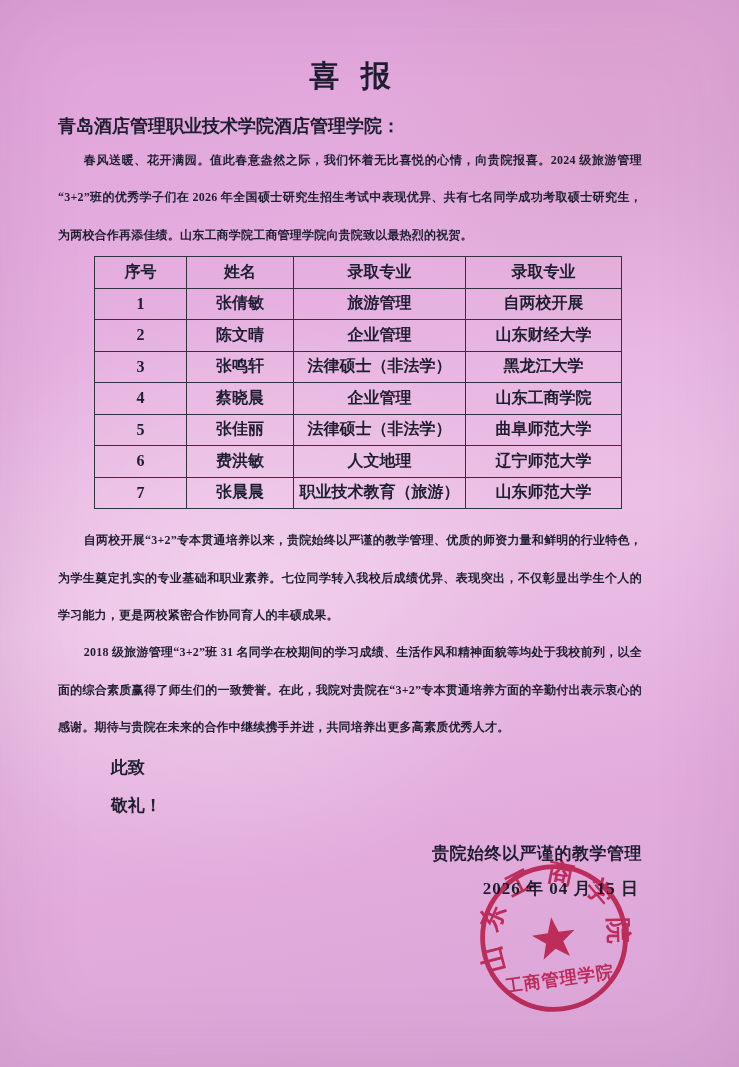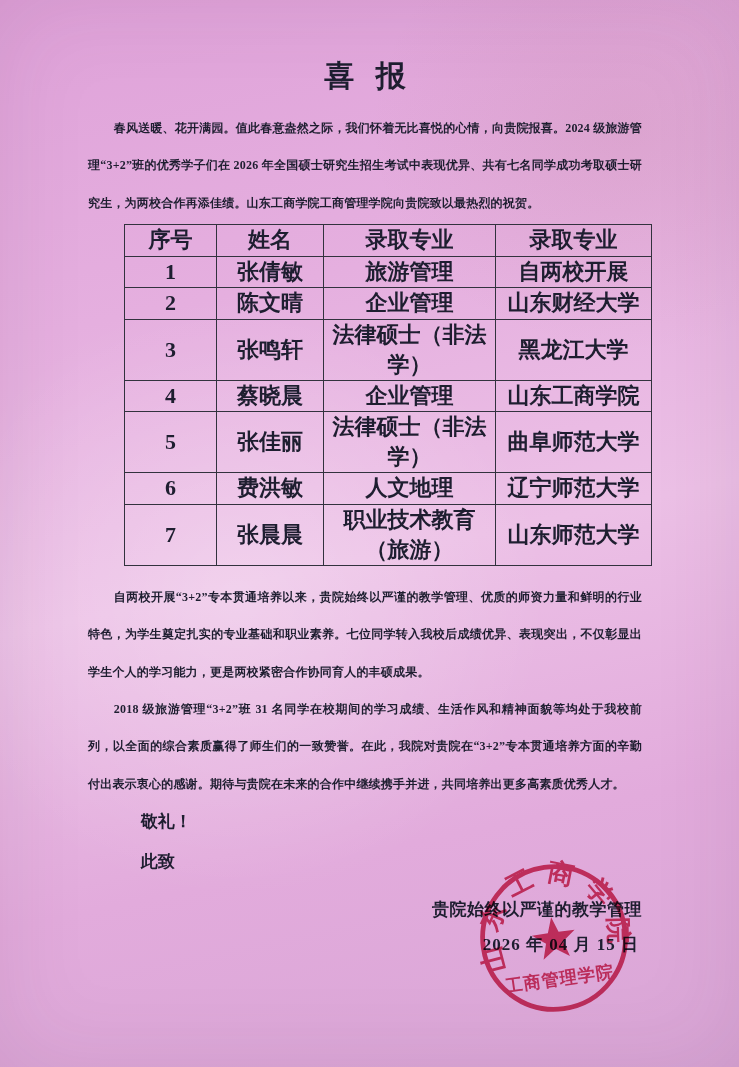--- a/index.html
+++ b/index.html
@@ -10,21 +10,21 @@
     --table-line:#32323e;
     --stamp-red:#d5345f;
   }
   html,body{margin:0;padding:0;background:#c895c4;}
   .paper{
     position:relative;
     width:739px;height:1067px;
     margin:0 auto;
     overflow:hidden;
     box-sizing:border-box;
-    padding:56px 97px 0 88px;
+    padding:56px 97px 0 58px;
     font-family:"Liberation Serif","DejaVu Serif",serif;
     font-weight:700;
     color:var(--ink);
     background:
       radial-gradient(ellipse 60% 40% at 32% 56%, rgba(255,255,255,0.28), rgba(255,255,255,0) 70%),
       radial-gradient(ellipse 50% 30% at 85% 12%, rgba(150,90,80,0.10), rgba(150,90,80,0) 70%),
       linear-gradient(168deg, var(--paper-top) 0%, #e5afdf 28%, var(--paper-mid) 52%, #e2abdc 76%, var(--paper-bottom) 100%);
   }
   .paper::after{
     content:"";position:absolute;inset:0;pointer-events:none;
@@ -49,21 +49,21 @@
     text-indent:2.15em;
     letter-spacing:0.2px;
   }
   .para.p2{margin-top:13px;}
   .para.p3{margin-top:0;}
   table.admissions{
     border-collapse:collapse;
     margin:2px 0 0 36px;
     width:527px;
     table-layout:fixed;
-    font-size:22px;
+    font-size:16px;
   }
   table.admissions th,table.admissions td{
     border:1px solid var(--table-line);
     height:30.5px;
     padding:0 2px;
     text-align:center;
     font-weight:700;
     vertical-align:middle;
   }
   table.admissions{border:1.5px solid var(--table-line);}
@@ -115,20 +115,21 @@
     text-anchor:middle;
   }
 </style>
 </head>
 <body>
 
 <div class="paper">
 
   <h1 class="title">喜 报</h1>
 
+  <p class="salutation">青岛酒店管理职业技术学院酒店管理学院：</p>
 
   <p class="para p1">春风送暖、花开满园。值此春意盎然之际，我们怀着无比喜悦的心情，向贵院报喜。2024 级旅游管理“3+2”班的优秀学子们在 2026 年全国硕士研究生招生考试中表现优异、共有七名同学成功考取硕士研究生，为两校合作再添佳绩。山东工商学院工商管理学院向贵院致以最热烈的祝贺。</p>
 
   <table class="admissions">
     <colgroup>
         <col class="c1">
         <col class="c2">
         <col class="c3">
         <col class="c4">
       </colgroup>
@@ -183,22 +184,22 @@
         <td>职业技术教育（旅游）</td>
         <td>山东师范大学</td>
       </tr>
     </tbody>
   </table>
 
   <p class="para p2">自两校开展“3+2”专本贯通培养以来，贵院始终以严谨的教学管理、优质的师资力量和鲜明的行业特色，为学生奠定扎实的专业基础和职业素养。七位同学转入我校后成绩优异、表现突出，不仅彰显出学生个人的学习能力，更是两校紧密合作协同育人的丰硕成果。</p>
 
   <p class="para p3">2018 级旅游管理“3+2”班 31 名同学在校期间的学习成绩、生活作风和精神面貌等均处于我校前列，以全面的综合素质赢得了师生们的一致赞誉。在此，我院对贵院在“3+2”专本贯通培养方面的辛勤付出表示衷心的感谢。期待与贵院在未来的合作中继续携手并进，共同培养出更多高素质优秀人才。</p>
 
+  <p class="closing first">此致</p>
   <p class="closing">敬礼！</p>
-  <p class="closing first">此致</p>
 
   <div class="sig-block">
     <p class="signature">贵院始终以严谨的教学管理</p>
     <p class="date">2026 年 04 月 15 日</p>
   </div>
 
   <div class="stamp">
     <svg viewBox="0 0 200 200" xmlns="http://www.w3.org/2000/svg" xmlns:xlink="http://www.w3.org/1999/xlink">
       <circle class="ring" cx="100" cy="100" r="82"></circle>
       <path id="sealArc" d="M 41.1 125 A 64 64 0 1 1 158.9 125" fill="none"></path>

